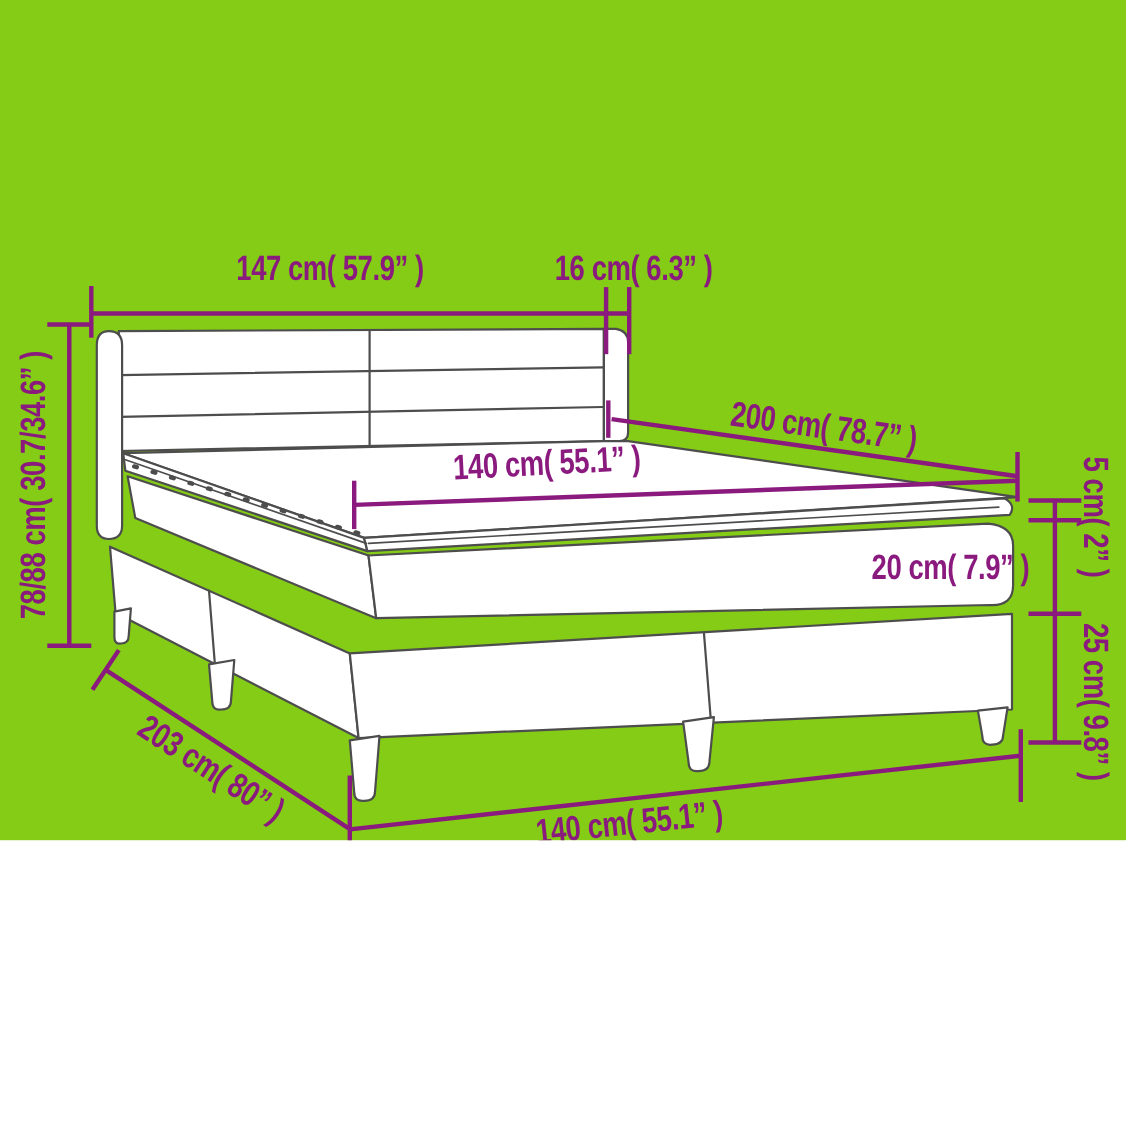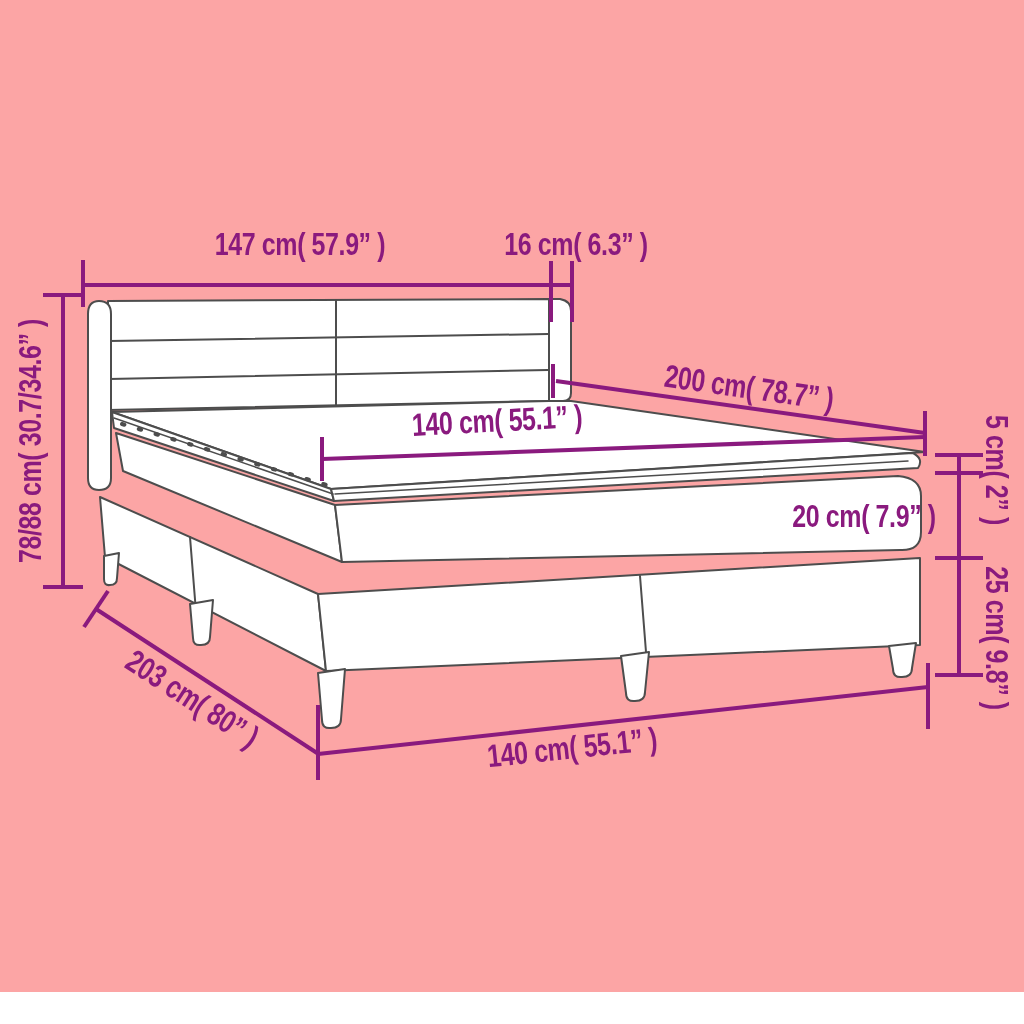--- a/index.html
+++ b/index.html
@@ -1,18 +1,18 @@
 <!DOCTYPE html>
 <html><head>
 <meta charset="utf-8">
 <style>
   html,body { margin:0; padding:0; background:#fff; }
   .stage {
-    position:relative; width:1024px; height:992px;
-    background:#fca5a5; overflow:hidden;
+    position:relative; width:1024px; height:764px;
+    background:#84cc16; overflow:hidden;
     font-family:"Liberation Sans", sans-serif;
     text-decoration:underline;
   }
   svg.drawing { position:absolute; left:0; top:0; }
   .bed path { fill:#ffffff; stroke:#4d4d4d; stroke-width:2;
               stroke-linejoin:round; stroke-linecap:round; }
   .bed path.open { fill:none; }
   .bed path.thin { stroke-width:1.5; }
   .bed path.stitch { stroke-width:4; stroke-dasharray:2.5 15; }
   .dims path { fill:none; stroke:#8a1a7e; stroke-width:4; stroke-linecap:butt; }

